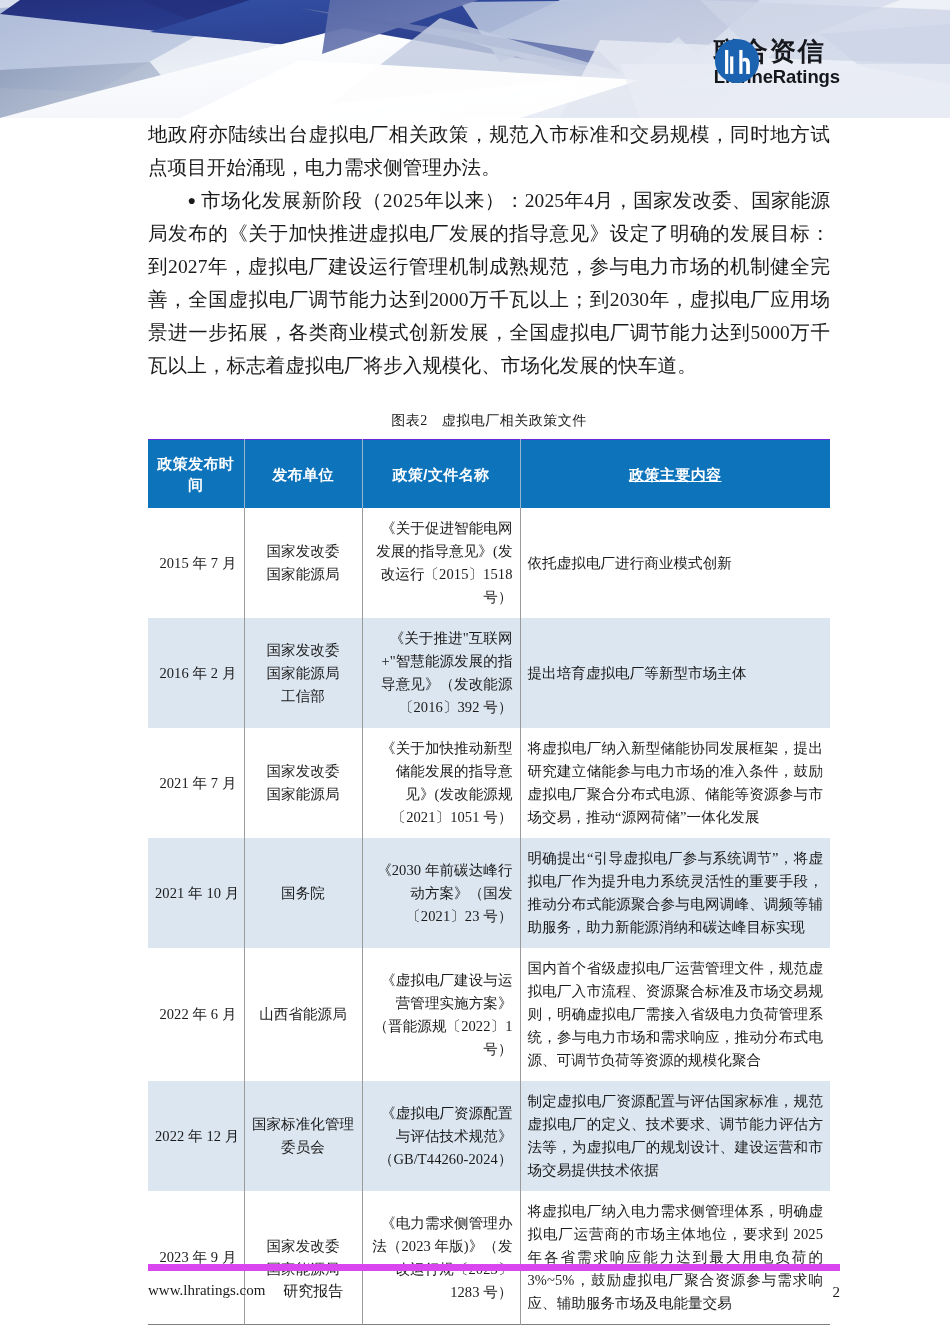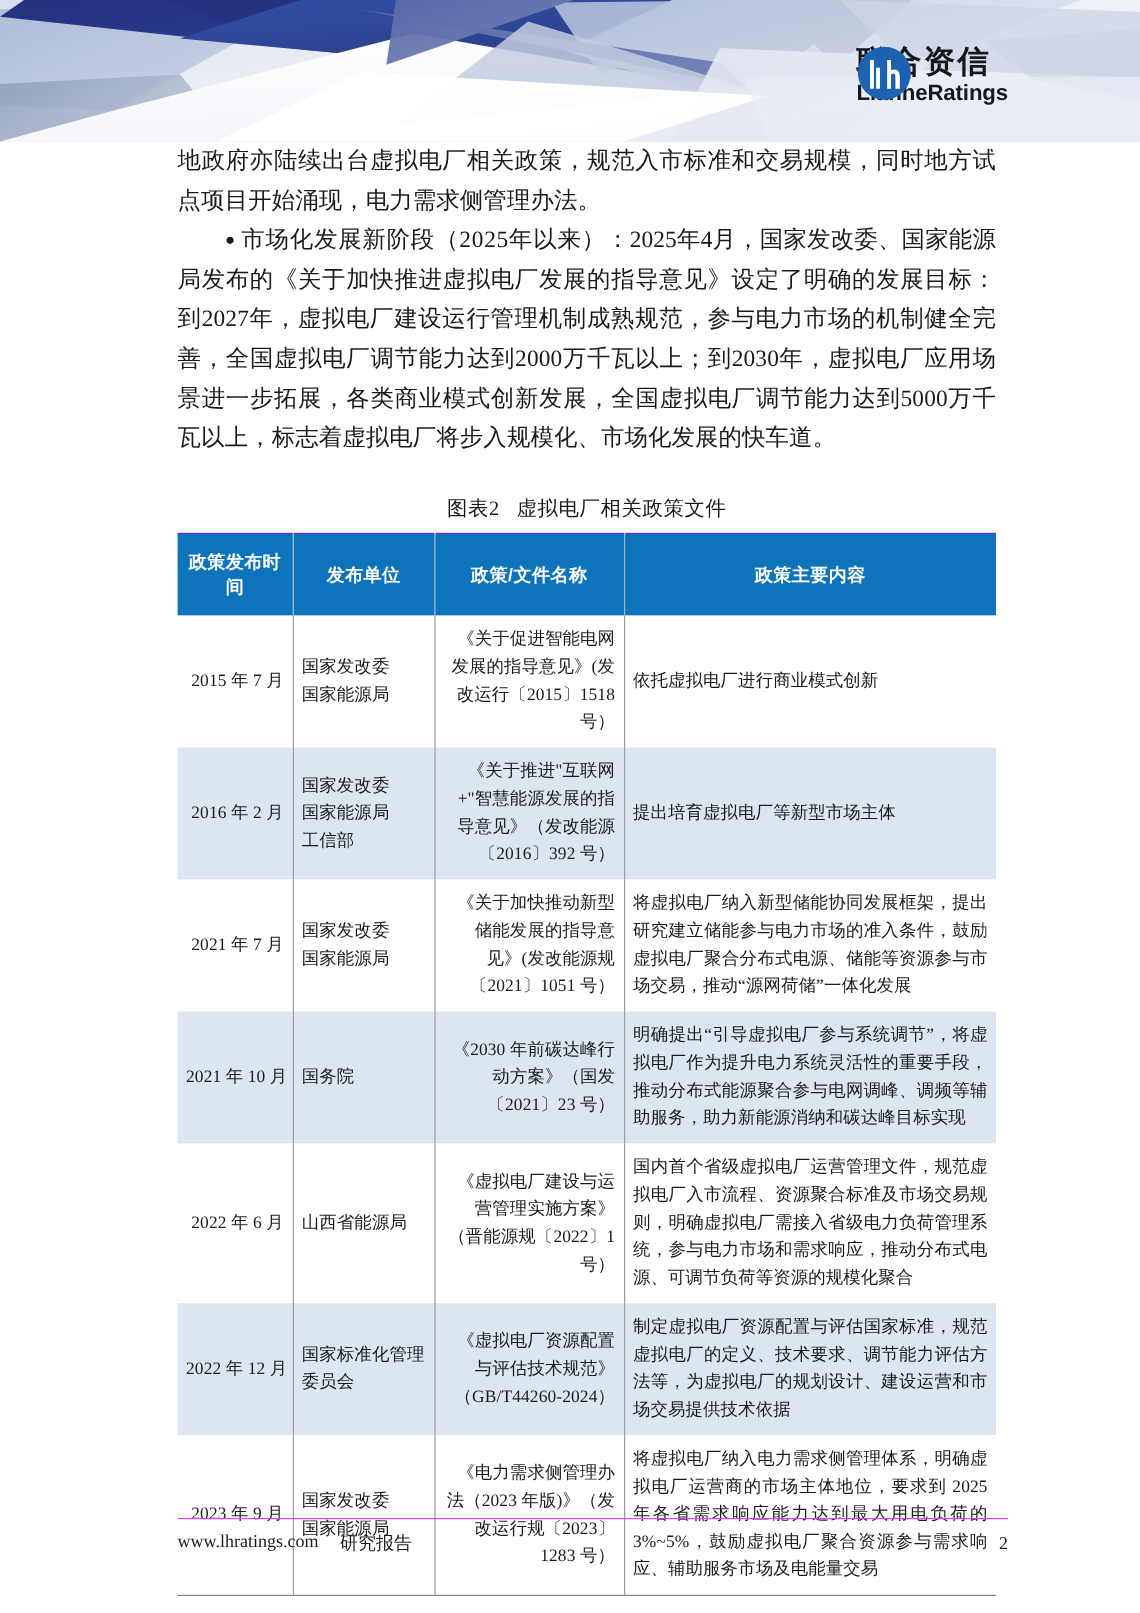--- a/index.html
+++ b/index.html
@@ -95,21 +95,21 @@
     vertical-align: 2px;
   }
   .bold-seg {
     font-weight: normal;
     letter-spacing: 0.6px;
   }
 
   
   .table-title {
     text-align: center;
-    font-size: 17px;
+    font-size: 14px;
     color: #1a1a1a;
     margin: 30px 0 9px 0;
     letter-spacing: 0.5px;
   }
   .table-title .gap { display: inline-block; width: 14px; }
 
   table.policy {
     border-collapse: collapse;
     width: 100%;
     table-layout: fixed;
@@ -128,47 +128,47 @@
     font-weight: bold;
     font-size: 15px;
     height: 60px;
     padding: 4px 6px;
     text-align: center;
     vertical-align: middle;
     border-right: 1px solid #9bb7cd;
     letter-spacing: 0.4px;
     line-height: 21px;
   }
-  table.policy thead th:last-child { border-right: none; }
+  table.policy thead th:last-child { border-right: none; text-decoration: underline; }
 
   table.policy tbody td {
     font-size: 14.5px;
     line-height: 23px;
     color: #1a1a1a;
     padding: 9px 7px;
     vertical-align: middle;
     border-right: 1px solid #9a9a9a;
     letter-spacing: 0.1px;
   }
   table.policy tbody td:last-child { border-right: none; }
   table.policy tbody tr.alt td { background: #dce6f1; }
   table.policy tbody tr.plain td { background: #ffffff; }
 
   td.col-date   { text-align: right; white-space: nowrap; }
-  td.col-org    { text-align: left; }
+  td.col-org    { text-align: center; }
   td.col-doc    { text-align: right; }
   td.col-detail { text-align: justify; text-justify: inter-ideograph; vertical-align: middle; padding-left: 9px; }
 
   
   .footer {
     position: absolute;
     left: 148px;
     right: 110px;
-    bottom: 34px;
-    border-top: 1px solid #d946ef;
+    bottom: 24px;
+    border-top: 7px solid #d946ef;
     padding-top: 11px;
     display: flex;
     justify-content: space-between;
     align-items: flex-end;
     font-size: 15px;
     color: #1a1a1a;
   }
   .footer-left { display: flex; gap: 18px; }
   .footer-url { font-family: "Liberation Serif", serif; }
 </style>

